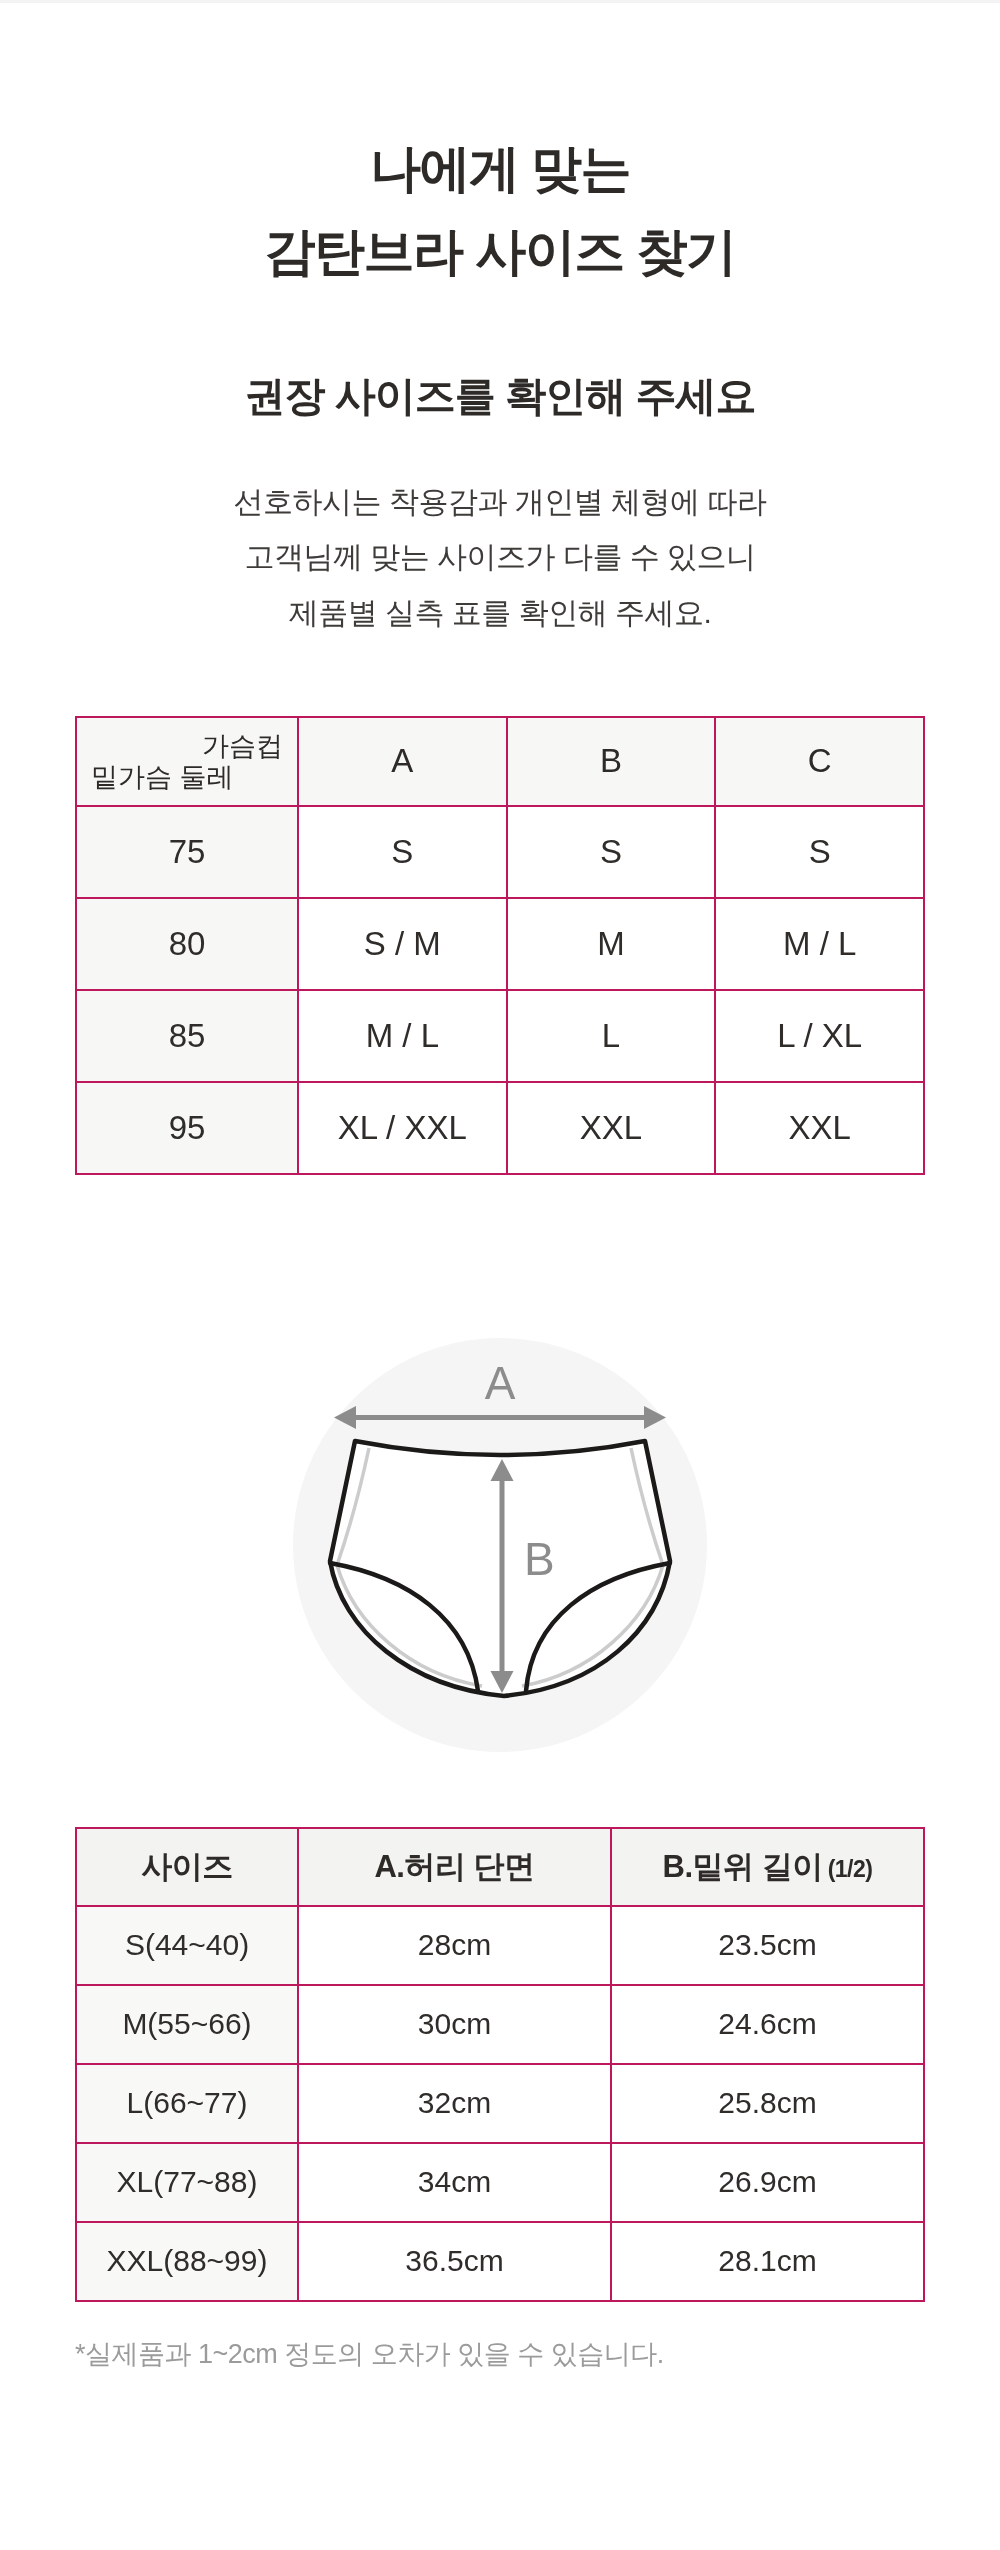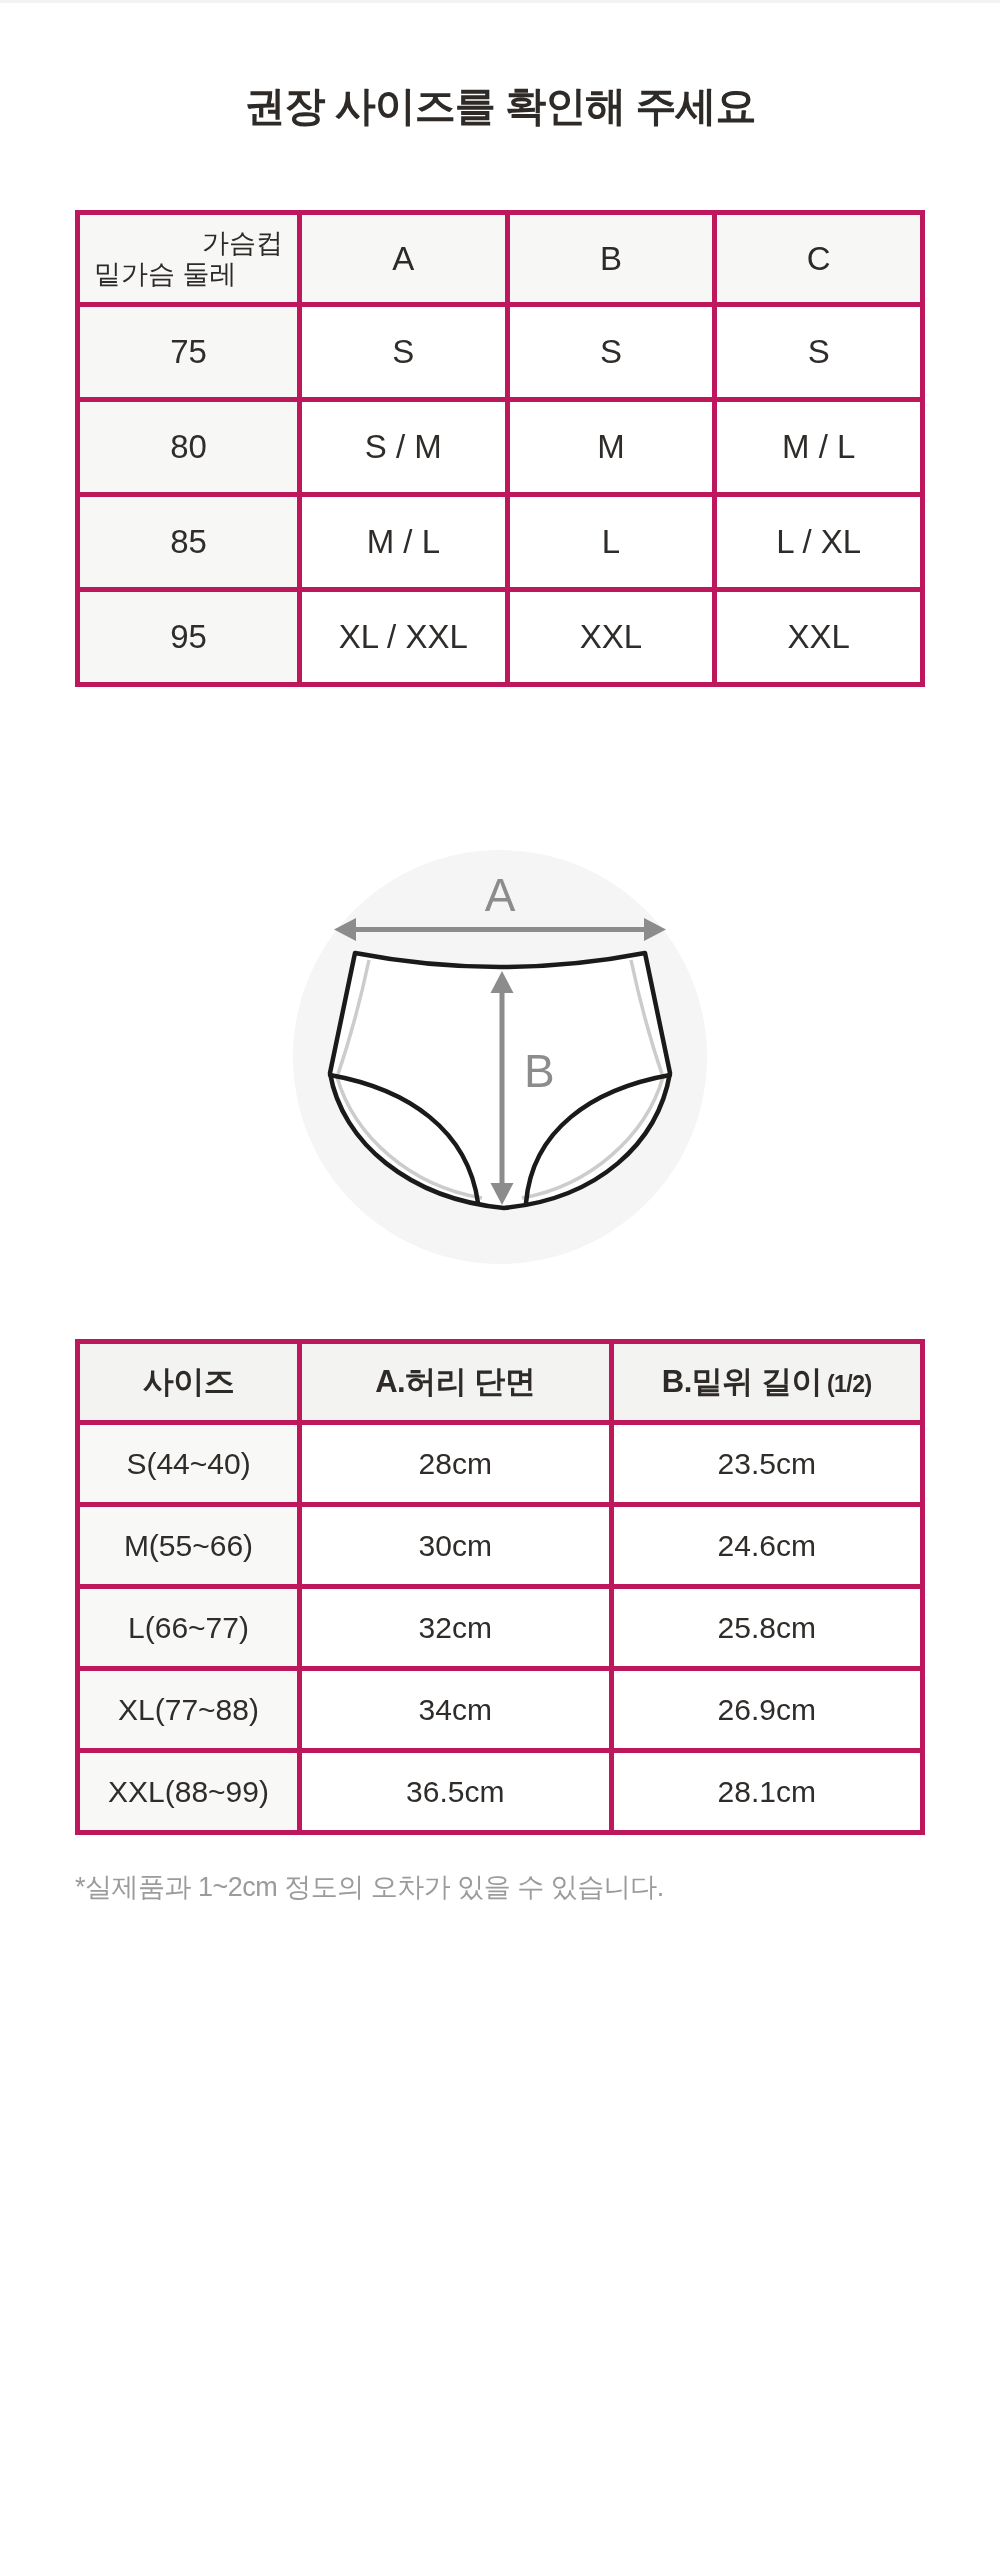--- a/index.html
+++ b/index.html
@@ -19,21 +19,21 @@
     margin:76px 0 0; text-align:center;
     font-size:41px; font-weight:700; letter-spacing:-1px; color:#2d2a28;
   }
   .desc {
     margin:50px 0 0; text-align:center;
     font-size:30px; font-weight:400; line-height:1.84; color:#3e3b39; letter-spacing:-0.5px;
   }
 
   table { border-collapse:collapse; table-layout:fixed; width:850px; margin-left:auto; margin-right:auto; }
   .size-table { border:2px solid #9a9a9a; }
-  .size-table td, .size-table th { border:5px solid #be185d; text-align:center; vertical-align:middle; font-weight:400; }
+  .size-table td, .size-table th { border:2px solid #be185d; text-align:center; vertical-align:middle; font-weight:400; }
 
   
   .t1 { margin-top:76px; }
   .t1 col.c-first { width:222px; }
   .t1 th { height:85px; background:#f7f7f6; font-size:33px; }
   .t1 td { height:88px; font-size:33px; color:#2f2c2a; }
   .t1 td.row-head { background:#f7f7f6; font-weight:500; }
   .corner-cell {
     position:relative; background:#f1f1f0; padding:0;
     background-image:linear-gradient(to bottom right,
@@ -59,23 +59,32 @@
     font-size:27px; color:#9b9b9b; letter-spacing:-0.5px;
   }
 </style>
 </head>
 <body>
 
 <div class="top-divider"></div>
 
 <div class="wrap">
 
+  <h1 class="title">
+    <span>나에게 맞는</span><br>
+    <span>감탄브라 사이즈 찾기</span>
+  </h1>
 
   <h2 class="subtitle">권장 사이즈를 확인해 주세요</h2>
 
+  <p class="desc">
+    <span>선호하시는 착용감과 개인별 체형에 따라</span><br>
+    <span>고객님께 맞는 사이즈가 다를 수 있으니</span><br>
+    <span>제품별 실측 표를 확인해 주세요.</span>
+  </p>
 
   <table class="size-table t1">
     <colgroup>
         <col class="c-first">
         <col>
         <col>
         <col>
       </colgroup>
     <tbody>
         <tr>

